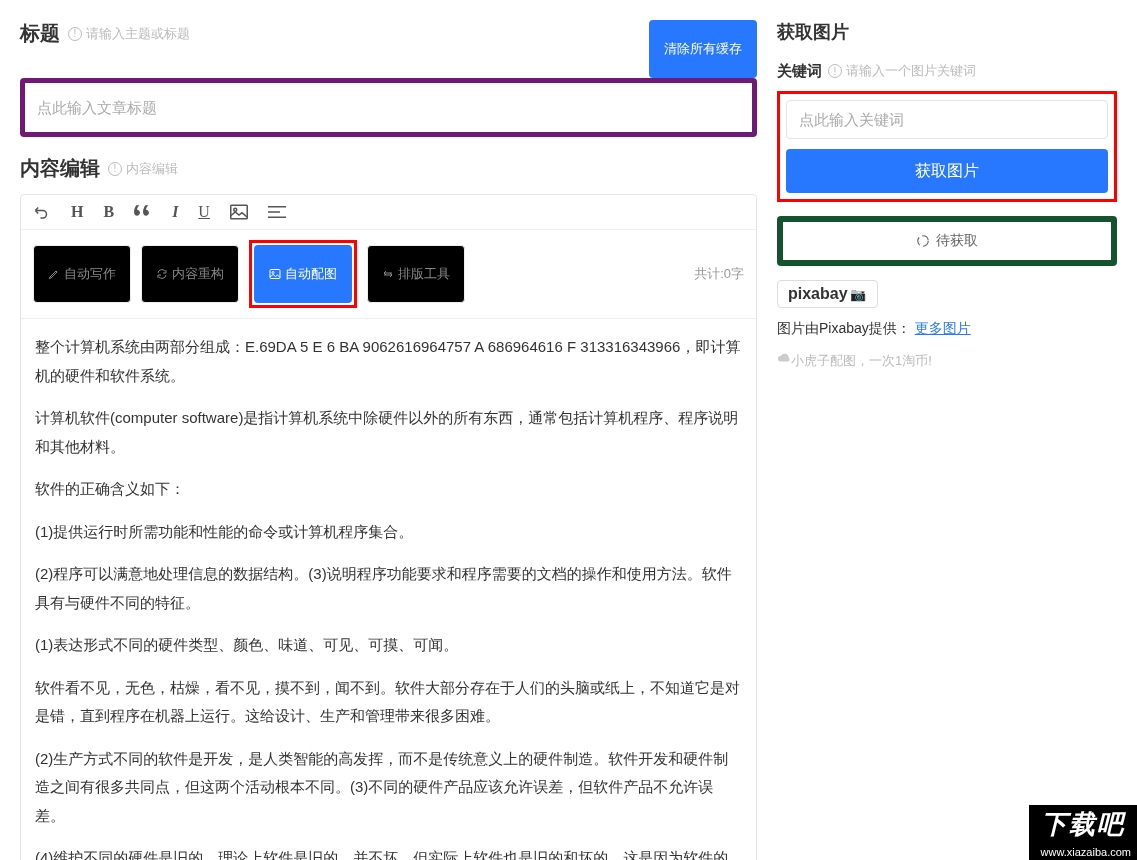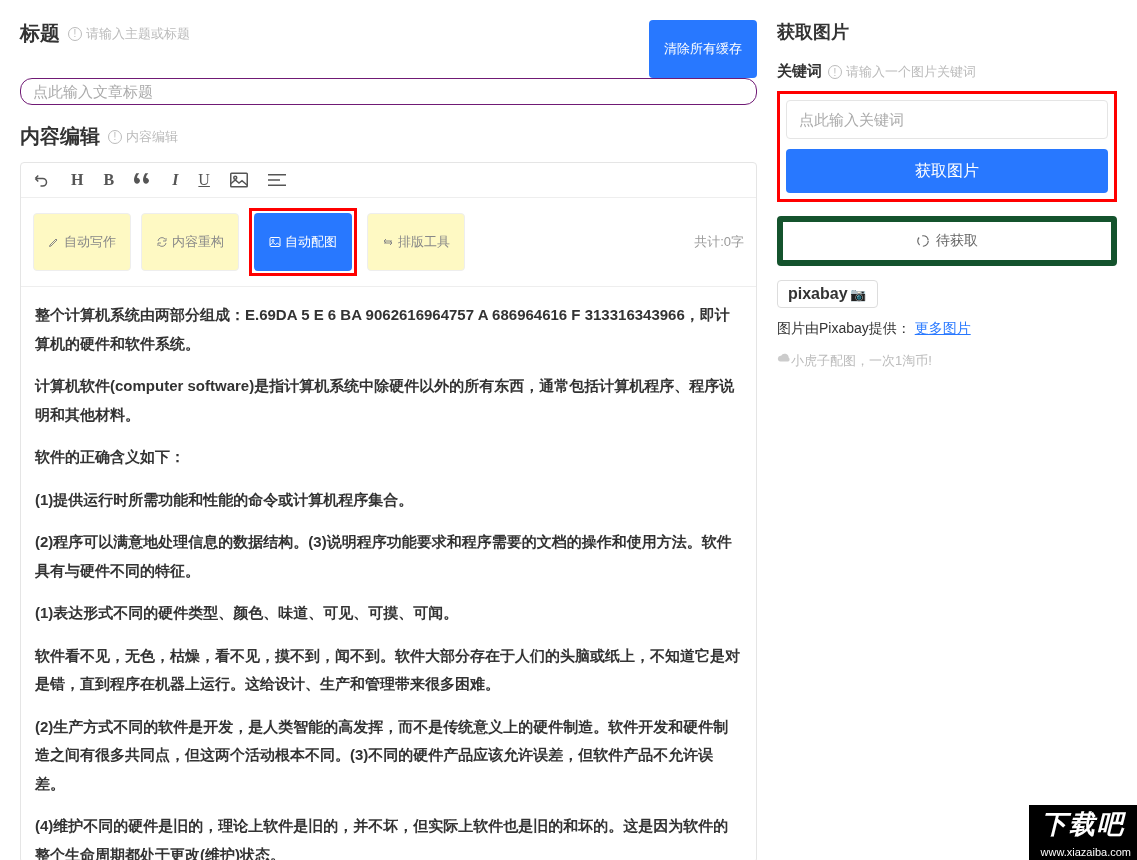--- a/index.html
+++ b/index.html
@@ -7,36 +7,36 @@
 .container { display: flex; width: 1137px; height: 860px; }
 .main { flex: 1; padding: 20px; padding-right: 10px; }
 .side { width: 370px; padding: 20px; padding-left: 10px; }
 .section-title { display: flex; align-items: center; gap: 8px; margin-bottom: 12px; }
 .section-title h2 { font-size: 20px; font-weight: 600; color: #333; }
 .hint { display: inline-flex; align-items: center; gap: 4px; color: #bbb; font-size: 13px; }
 .hint-icon { display: inline-flex; width: 14px; height: 14px; border: 1px solid #bbb; border-radius: 50%; align-items: center; justify-content: center; font-size: 10px; font-style: normal; }
 .btn { display: inline-flex; align-items: center; gap: 4px; padding: 19px 14px; border-radius: 4px; font-size: 13px; cursor: pointer; border: 1px solid transparent; background: #fff; }
 .btn-primary { background: #2878ff; color: #fff; }
 .btn-blue-big { background: #2878ff; color: #fff; border-radius: 4px; width: 100%; height: 44px; font-size: 16px; display: flex; align-items: center; justify-content: center; cursor: pointer; }
-.btn-outline-light { border: 1px solid #eee; color: #888; background: #fef9c3; }
+.btn-outline-light { border: 1px solid #eee; color: #888; background: #000000; }
 .title-row { display: flex; align-items: flex-start; justify-content: space-between; gap: 40px; }
-.input-box { width: 100%; border: 1px solid #701a75; border-radius: 12px; padding: 4px 12px; font-size: 15px; color: #333; margin-bottom: 18px; }
+.input-box { width: 100%; border: 5px solid #701a75; border-radius: 4px; padding: 16px 12px; font-size: 15px; color: #333; margin-bottom: 18px; }
 .input-box::placeholder { color: #aaa; }
 .editor { border: 1px solid #e5e5e5; border-radius: 4px; }
 .toolbar1 { display: flex; align-items: center; gap: 20px; padding: 8px 12px; border-bottom: 1px solid #eee; color: #555; }
 .toolbar1 .tb-icon { cursor: pointer; font-size: 16px; display: inline-flex; align-items: center; }
 .toolbar2 { display: flex; align-items: center; gap: 10px; padding: 10px 12px; border-bottom: 1px solid #eee; }
 .toolbar2 .spacer { flex: 1; }
 .counter { color: #999; font-size: 13px; }
 .highlight-red { border: 3px solid #f00; padding: 2px; }
 .content-body { padding: 14px 14px; font-size: 15px; line-height: 1.9; color: #333; height: 575px; overflow: hidden; }
-.content-body p { margin-bottom: 14px; font-weight: bold; }
+.content-body p { margin-bottom: 14px; }
 .side-section { margin-bottom: 18px; }
 .side h3 { font-size: 18px; font-weight: 600; margin-bottom: 14px; }
-.keyword-row { display: flex; align-items: flex-end; gap: 6px; margin-bottom: 10px; }
+.keyword-row { display: flex; align-items: flex-start; gap: 6px; margin-bottom: 10px; }
 .keyword-row .kw-label { font-size: 15px; font-weight: 600; }
 .red-box { border: 3px solid #f00; padding: 6px; }
 .side-input { width: 100%; border: 1px solid #e5e5e5; border-radius: 4px; padding: 10px 12px; font-size: 15px; margin-bottom: 10px; }
 .side-input::placeholder { color: #aaa; }
 .pending { border: 6px solid #14532d; border-radius: 4px; padding: 10px; text-align: center; color: #666; display: flex; align-items: center; justify-content: center; gap: 6px; margin-top: 14px; }
 .pixabay-badge { display: inline-block; border: 1px solid #ddd; border-radius: 4px; padding: 4px 10px; font-size: 16px; font-weight: 600; margin-top: 14px; }
 .pixabay-badge .cam { font-size: 13px; margin-left: 3px; }
 .provider-row { margin-top: 12px; font-size: 14px; }
 .provider-row a { color: #2878ff; text-decoration: underline; }
 .foot-note { margin-top: 14px; color: #bbb; font-size: 13px; display: flex; align-items: flex-start; }

